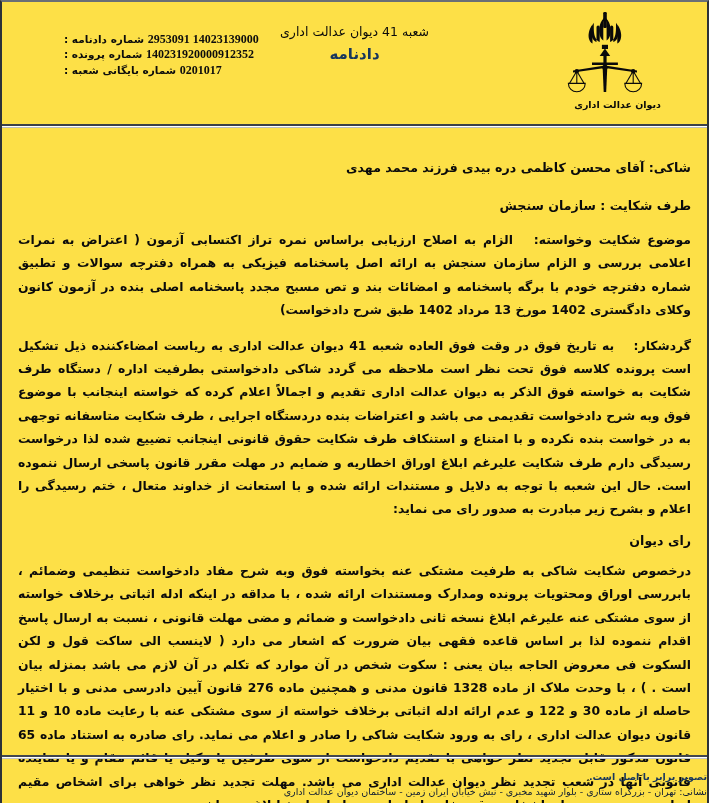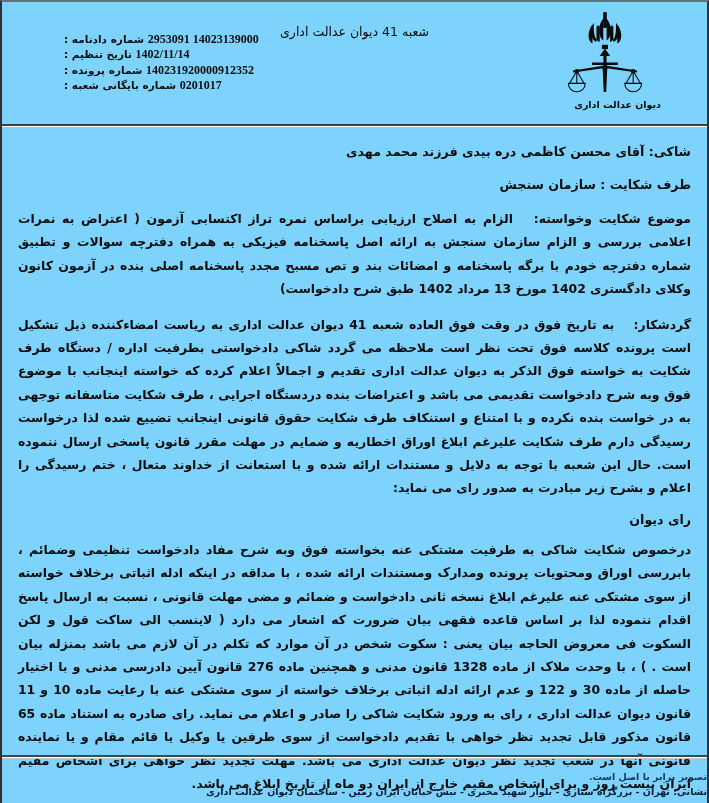--- a/index.html
+++ b/index.html
@@ -10,21 +10,21 @@
   }
   body {
     font-family: "DejaVu Sans", "Liberation Sans", sans-serif;
     color: #101010;
   }
   .page {
     position: relative;
     width: 709px;
     height: 803px;
     margin: 0 auto;
-    background: #7dd3fc;
+    background: #fde047;
     box-sizing: border-box;
     border-left: 2px solid #2c3138;
     border-right: 2px solid #2c3138;
     border-top: 2px solid #6a6f76;
     overflow: hidden;
   }
 
   
   .header {
     position: relative;
@@ -114,21 +114,21 @@
     right: 0;
     bottom: 78px;
     padding: 8px 16px 0 16px;
     box-sizing: border-box;
     direction: rtl;
     text-align: justify;
   }
   .party-line {
     font-size: 12.6px;
     line-height: 22px;
-    margin: 0 0 11px 0;
+    margin: 16px 0 11px 0;
     text-align: right;
     font-weight: 600;
     color: #0b0b0b;
   }
   .party-line .lbl { font-weight: 700; }
 
   p.para {
     font-size: 12.4px;
     line-height: 23.4px;
     margin: 0 0 12px 0;
@@ -168,52 +168,49 @@
     direction: rtl;
   }
   .footer-note {
     font-size: 9.5px;
     font-weight: 700;
     color: #17365d;
     margin-bottom: 4px;
   }
   .footer-addr {
     font-size: 9.5px;
-    font-weight: 700;
+    font-weight: 400;
     color: #0d1b33;
   }
 </style>
 </head>
 <body>
 
 <div class="page">
 
   <div class="header">
 
     <div class="hdr-meta">
       <div class="row">
         <span class="val">14023139000 2953091</span>
         <span class="lbl">شماره دادنامه :</span>
-      </div>
-      <div class="row">
-        <span class="val">1402/11/14</span>
-        <span class="lbl">تاریخ تنظیم :</span>
       </div>
       <div class="row">
         <span class="val">140231920000912352</span>
         <span class="lbl">شماره پرونده :</span>
       </div>
       <div class="row">
         <span class="val">0201017</span>
         <span class="lbl">شماره بایگانی شعبه :</span>
       </div>
     </div>
 
     <div class="hdr-center">
       <div class="branch-line">شعبه 41 دیوان عدالت اداری</div>
+      <div class="doc-kind">دادنامه</div>
     </div>
 
     <div class="emblem-box">
       <span>
         <svg width="80" height="88" viewBox="0 0 80 88" aria-hidden="true">
           <g fill="#0a0a0a">
 
             <rect x="38.2" y="2" width="3.6" height="16" rx="1.2"></rect>
             <path d="M39.9 7 C35.2 11 33.2 18 34.6 24.4 C35.2 27.2 36.6 29.4 38.3 30.6 L38.3 12.6 C38.3 11.4 39 10.6 39.9 10.6 C40.9 10.6 41.6 11.4 41.6 12.6 L41.6 30.6 C43.3 29.4 44.7 27.2 45.3 24.4 C46.7 18 44.7 11 39.9 7 Z"></path>
             <path d="M28.8 12.8 C25.6 17.6 25.2 24 27.6 28.4 C28.6 30.2 30 31.4 31.5 31.9 L31.5 17.4 C31.5 16.3 32.2 15.5 33.1 15.5 C34 15.5 34.7 16.3 34.7 17.4 L34.7 32 C33.2 31.6 31.8 30.4 30.8 28.6 C28.4 24.2 28.8 17.8 28.8 12.8 Z"></path>

